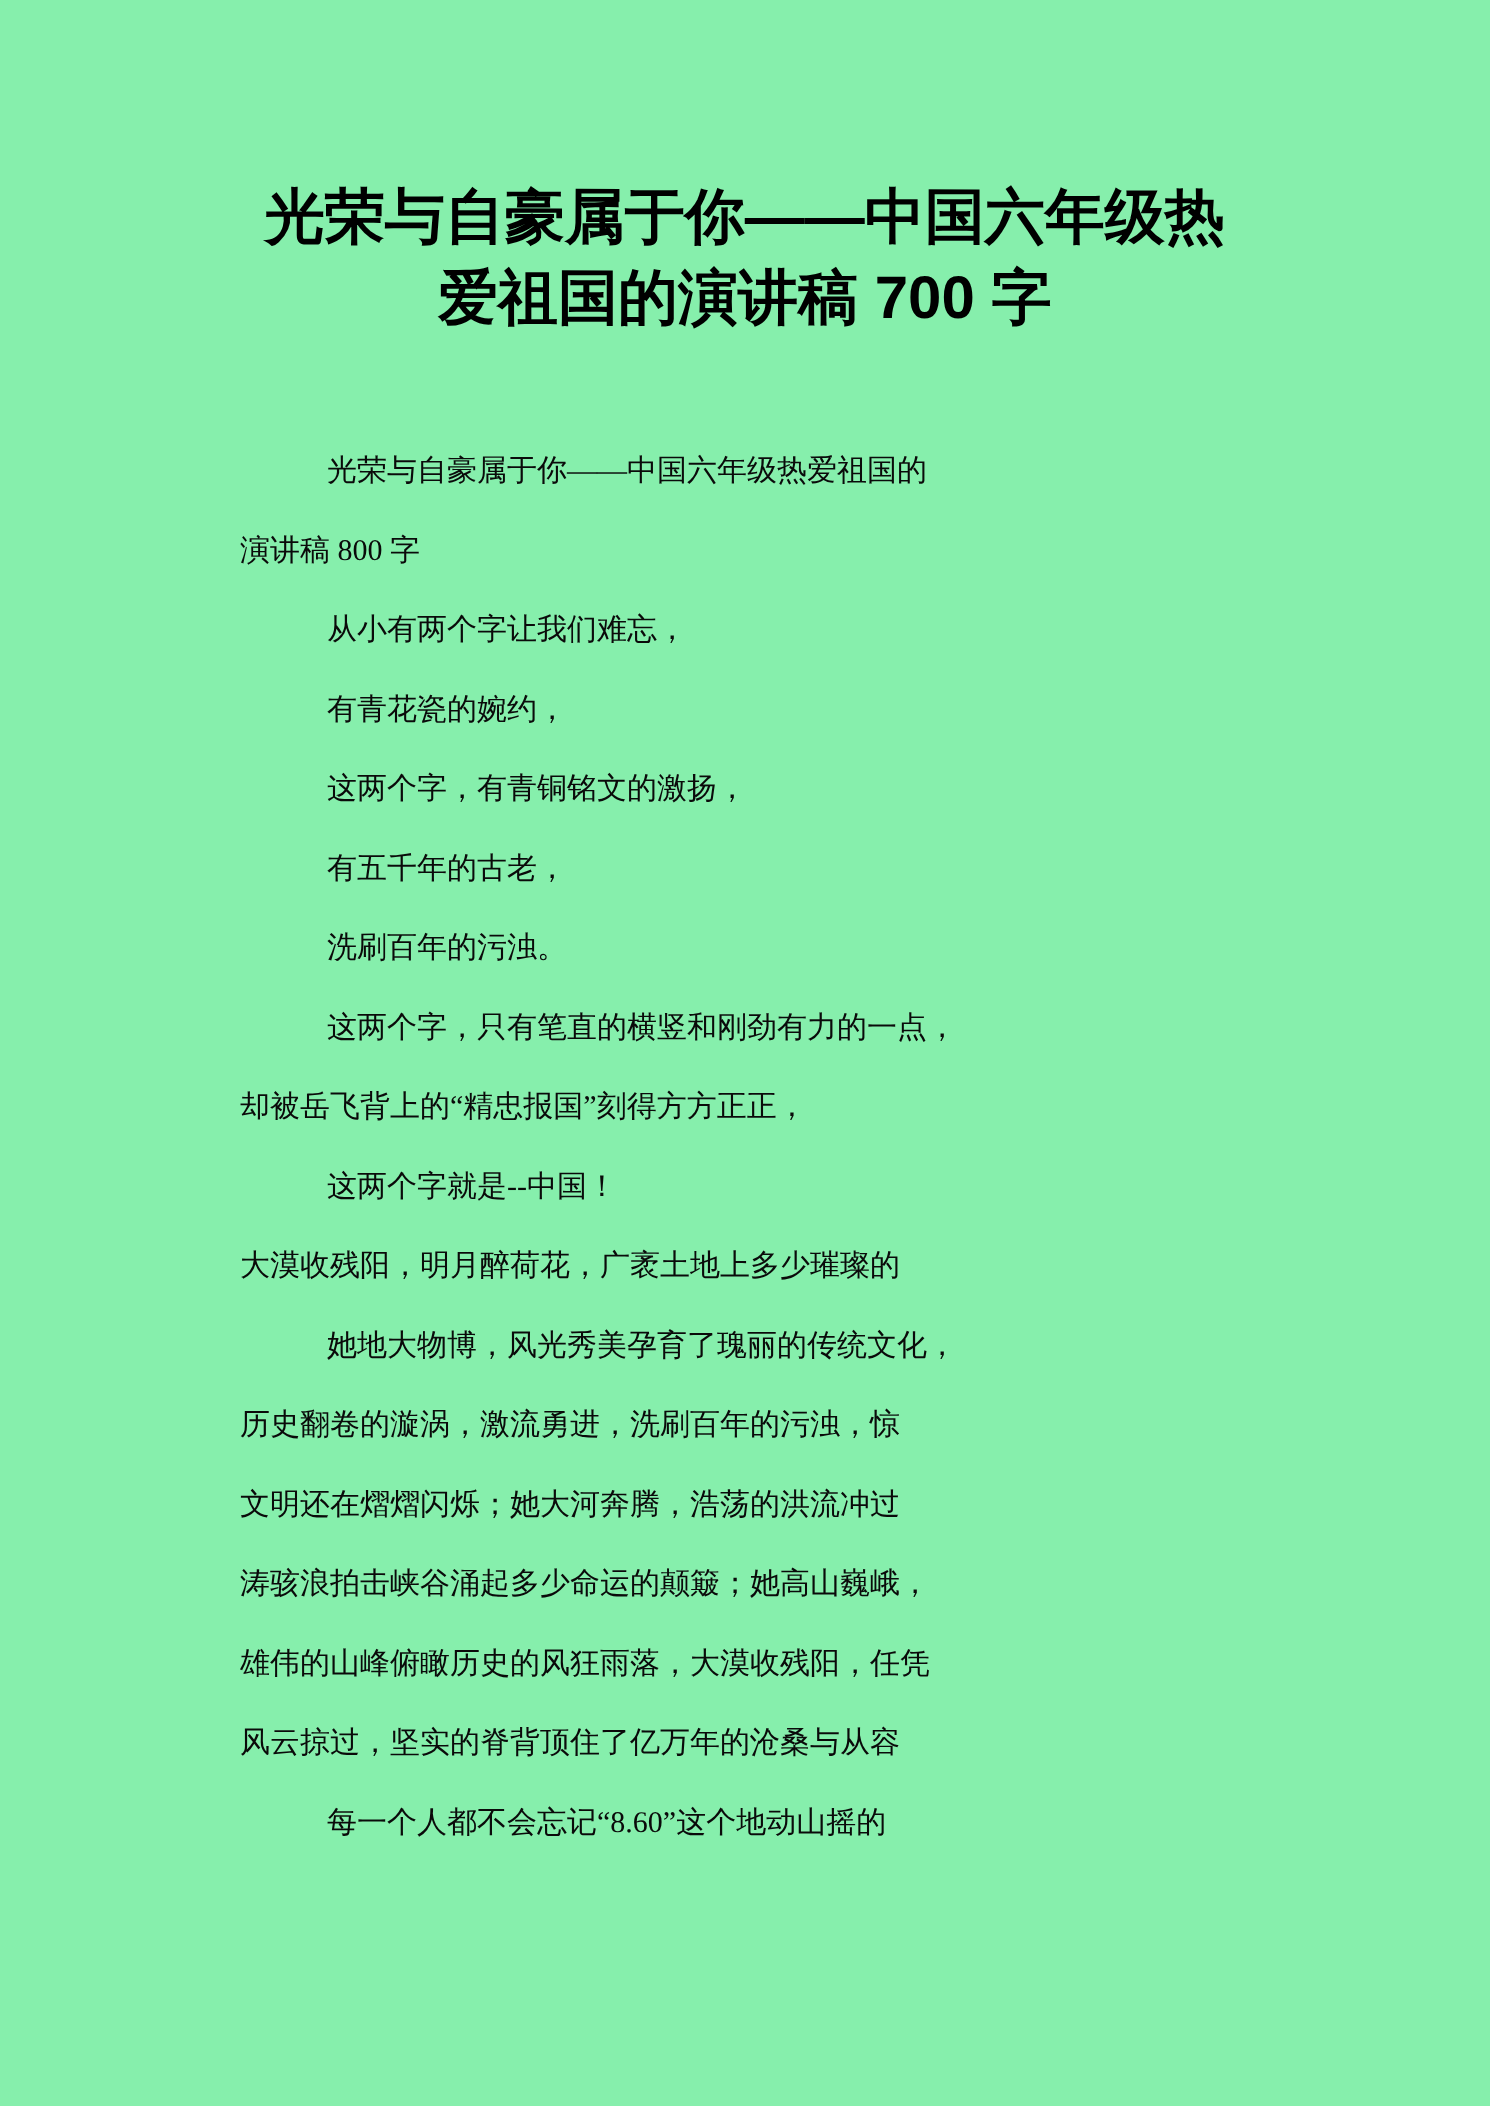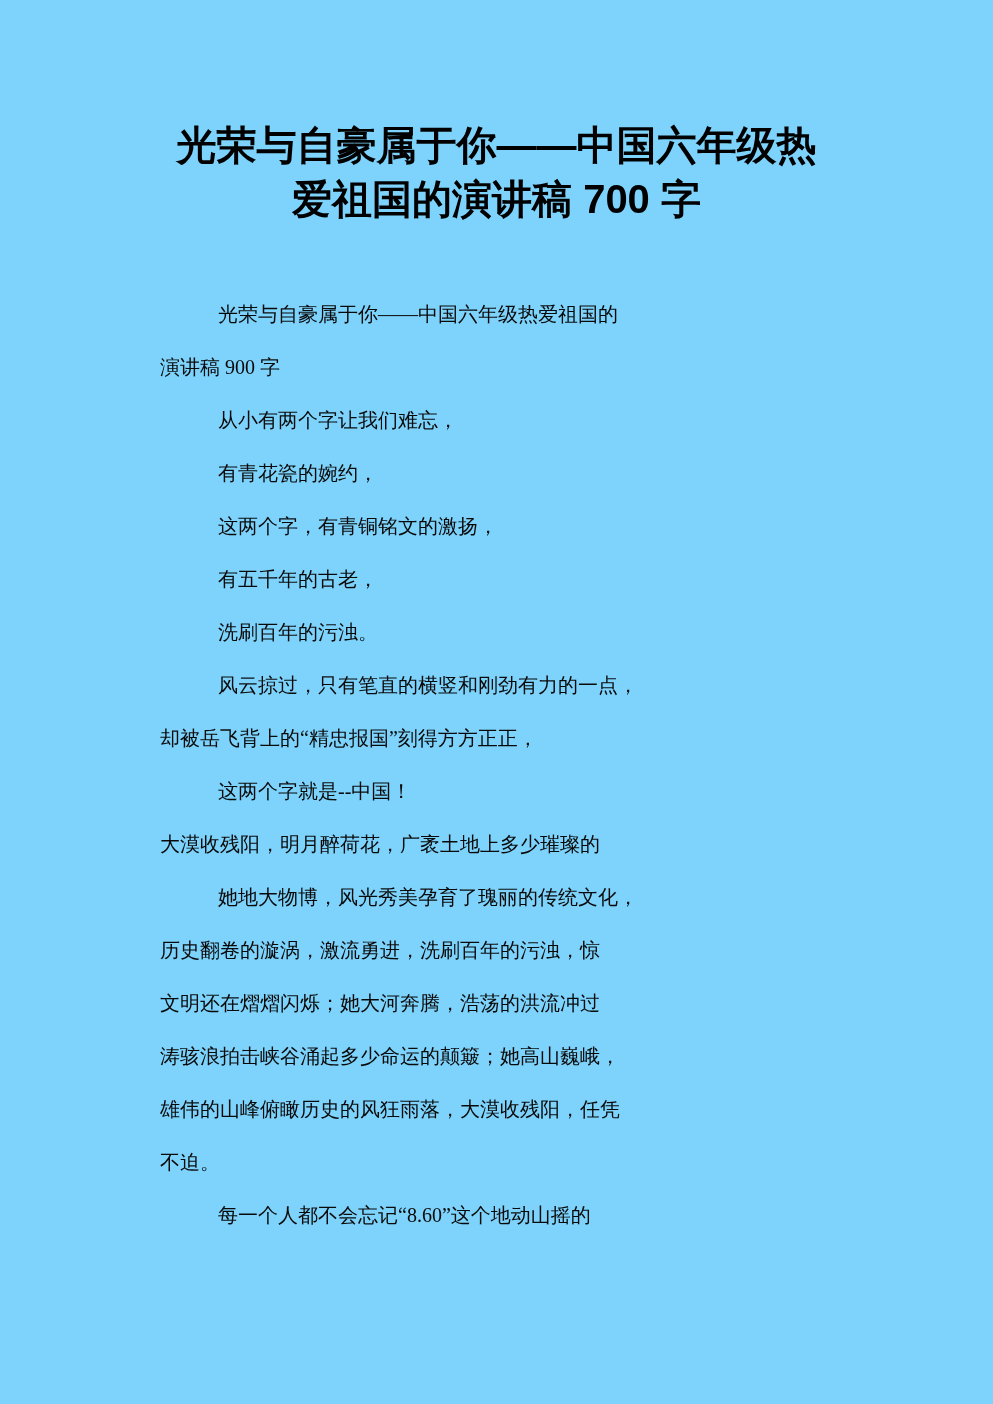--- a/index.html
+++ b/index.html
@@ -4,21 +4,21 @@
 <style>
   html, body {
     margin: 0;
     padding: 0;
     background: #ffffff;
   }
   .page {
     position: relative;
     width: 993px;
     height: 1404px;
-    background: #7dd3fc;
+    background: #86efac;
     color: #000000;
     overflow: hidden;
   }
   .doc-title {
     margin: 118px 74px 0 74px;
     text-align: center;
     font-family: "Liberation Sans", "DejaVu Sans", sans-serif;
     font-weight: bold;
     font-size: 40px;
     line-height: 54px;
@@ -43,32 +43,32 @@
 
 <div class="page">
 
   <div class="doc-title">
     <div class="text-line">光荣与自豪属于你——中国六年级热</div>
     <div class="text-line">爱祖国的演讲稿 700 字</div>
   </div>
 
   <div class="doc-body">
     <div class="text-line indent">光荣与自豪属于你——中国六年级热爱祖国的</div>
-    <div class="text-line">演讲稿 900 字</div>
+    <div class="text-line">演讲稿 800 字</div>
     <div class="text-line indent">从小有两个字让我们难忘，</div>
     <div class="text-line indent">有青花瓷的婉约，</div>
     <div class="text-line indent">这两个字，有青铜铭文的激扬，</div>
     <div class="text-line indent">有五千年的古老，</div>
     <div class="text-line indent">洗刷百年的污浊。</div>
-    <div class="text-line indent">风云掠过，只有笔直的横竖和刚劲有力的一点，</div>
+    <div class="text-line indent">这两个字，只有笔直的横竖和刚劲有力的一点，</div>
     <div class="text-line">却被岳飞背上的“精忠报国”刻得方方正正，</div>
     <div class="text-line indent">这两个字就是--中国！</div>
     <div class="text-line">大漠收残阳，明月醉荷花，广袤土地上多少璀璨的</div>
     <div class="text-line indent">她地大物博，风光秀美孕育了瑰丽的传统文化，</div>
     <div class="text-line">历史翻卷的漩涡，激流勇进，洗刷百年的污浊，惊</div>
     <div class="text-line">文明还在熠熠闪烁；她大河奔腾，浩荡的洪流冲过</div>
     <div class="text-line">涛骇浪拍击峡谷涌起多少命运的颠簸；她高山巍峨，</div>
     <div class="text-line">雄伟的山峰俯瞰历史的风狂雨落，大漠收残阳，任凭</div>
-    <div class="text-line">不迫。</div>
+    <div class="text-line">风云掠过，坚实的脊背顶住了亿万年的沧桑与从容</div>
     <div class="text-line indent">每一个人都不会忘记“8.60”这个地动山摇的</div>
   </div>
 
 </div>
 
 </body></html>

